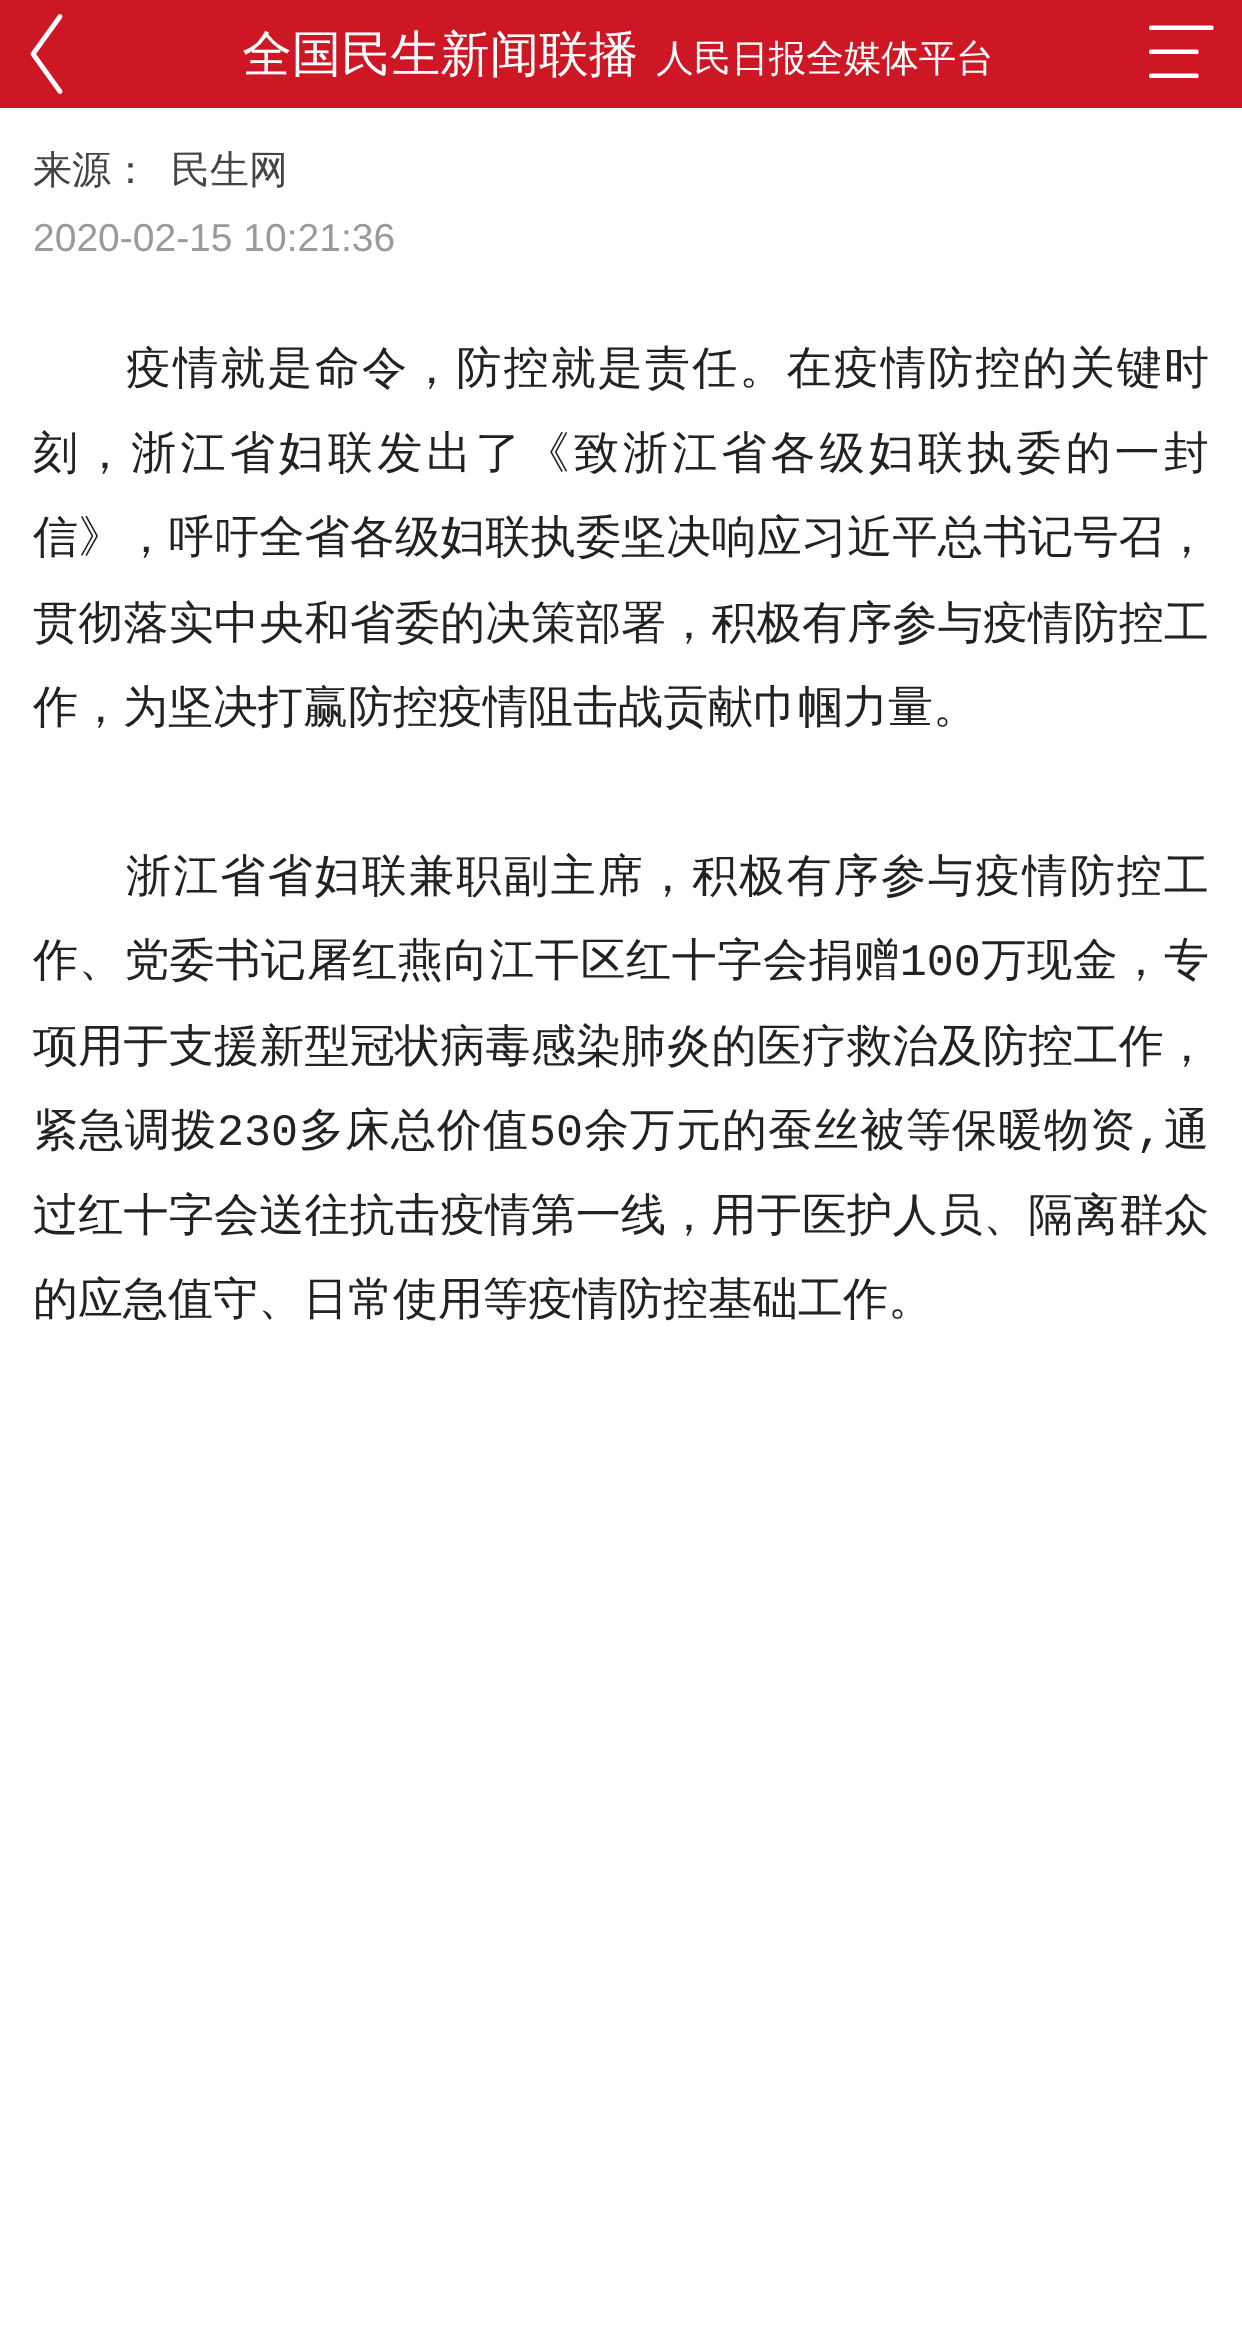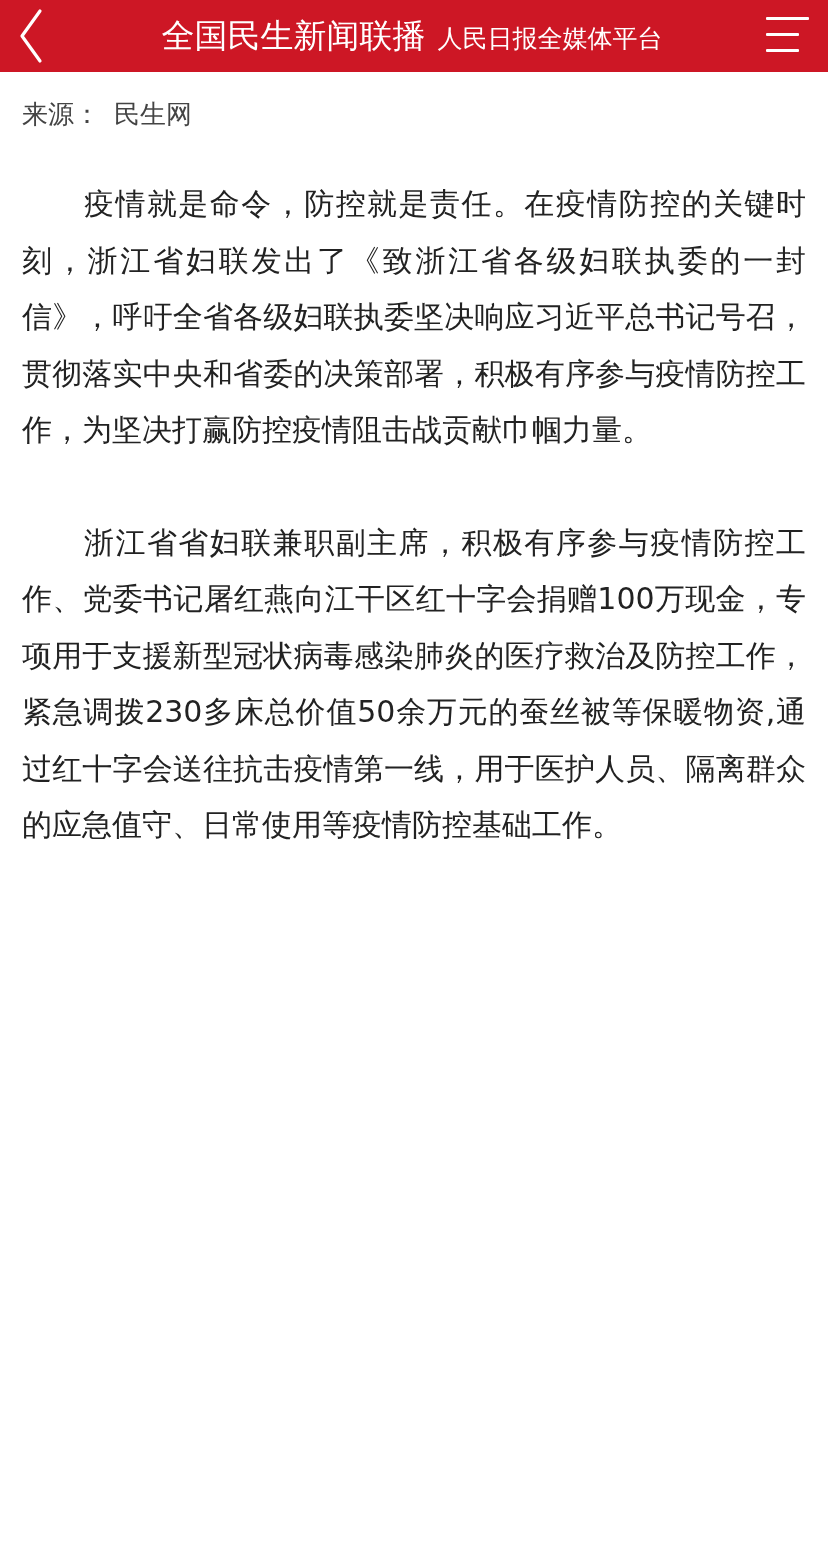--- a/index.html
+++ b/index.html
@@ -103,20 +103,21 @@
     margin-top: 44px;
   }
   .para {
     font-size: 30px;
     line-height: 56.5px;
     color: #222222;
     text-indent: 62px;
     margin: 0 0 56px 0;
     text-align: justify;
     word-break: break-all;
+    font-family: Liberation Mono, monospace;
   }
 </style>
 </head>
 <body>
 
 <div class="topbar">
   <div class="back-btn">
     <svg width="40" height="56" viewBox="0 0 40 56">
       <polyline points="26,3 8,28 26,53" fill="none" stroke="#ffffff" stroke-width="3.2" stroke-linecap="round" stroke-linejoin="round"></polyline>
     </svg>
@@ -131,18 +132,19 @@
       <span class="l2"></span>
       <span class="l3"></span>
     </div>
   </div>
 </div>
 
 <div class="article">
   <div class="source">
     <span class="label">来源：</span><span>民生网</span>
   </div>
+  <div class="datetime">2020-02-15 10:21:36</div>
 
   <div class="body">
     <p class="para">疫情就是命令，防控就是责任。在疫情防控的关键时刻，浙江省妇联发出了《致浙江省各级妇联执委的一封信》，呼吁全省各级妇联执委坚决响应习近平总书记号召，贯彻落实中央和省委的决策部署，积极有序参与疫情防控工作，为坚决打赢防控疫情阻击战贡献巾帼力量。</p>
     <p class="para">浙江省省妇联兼职副主席，积极有序参与疫情防控工作、党委书记屠红燕向江干区红十字会捐赠100万现金，专项用于支援新型冠状病毒感染肺炎的医疗救治及防控工作，紧急调拨230多床总价值50余万元的蚕丝被等保暖物资,通过红十字会送往抗击疫情第一线，用于医护人员、隔离群众的应急值守、日常使用等疫情防控基础工作。</p>
   </div>
 </div>
 
 </body></html>

